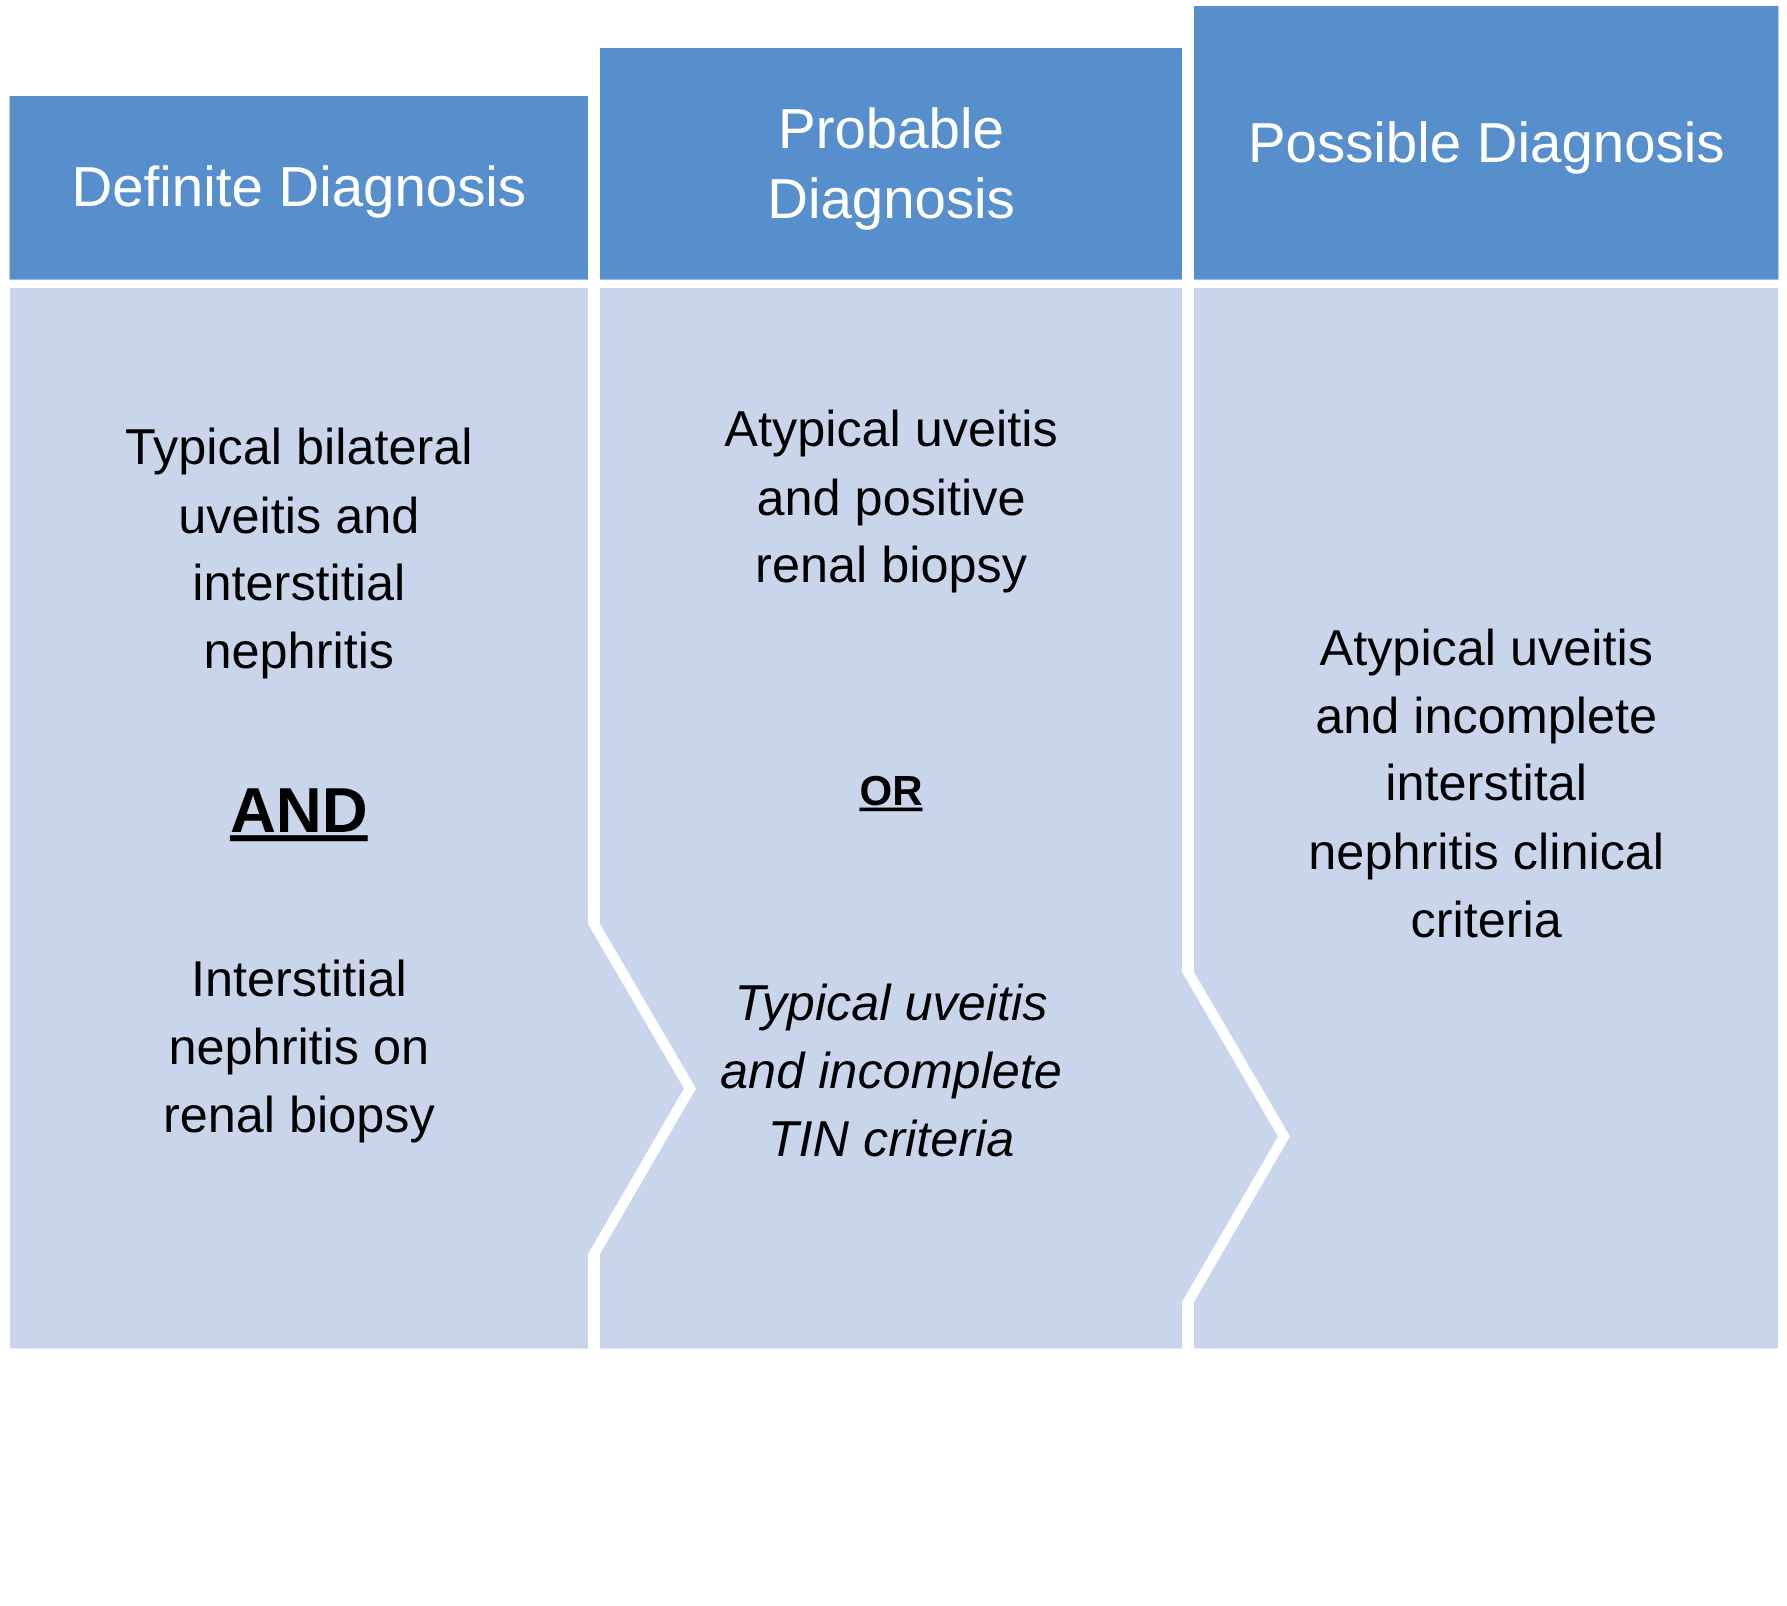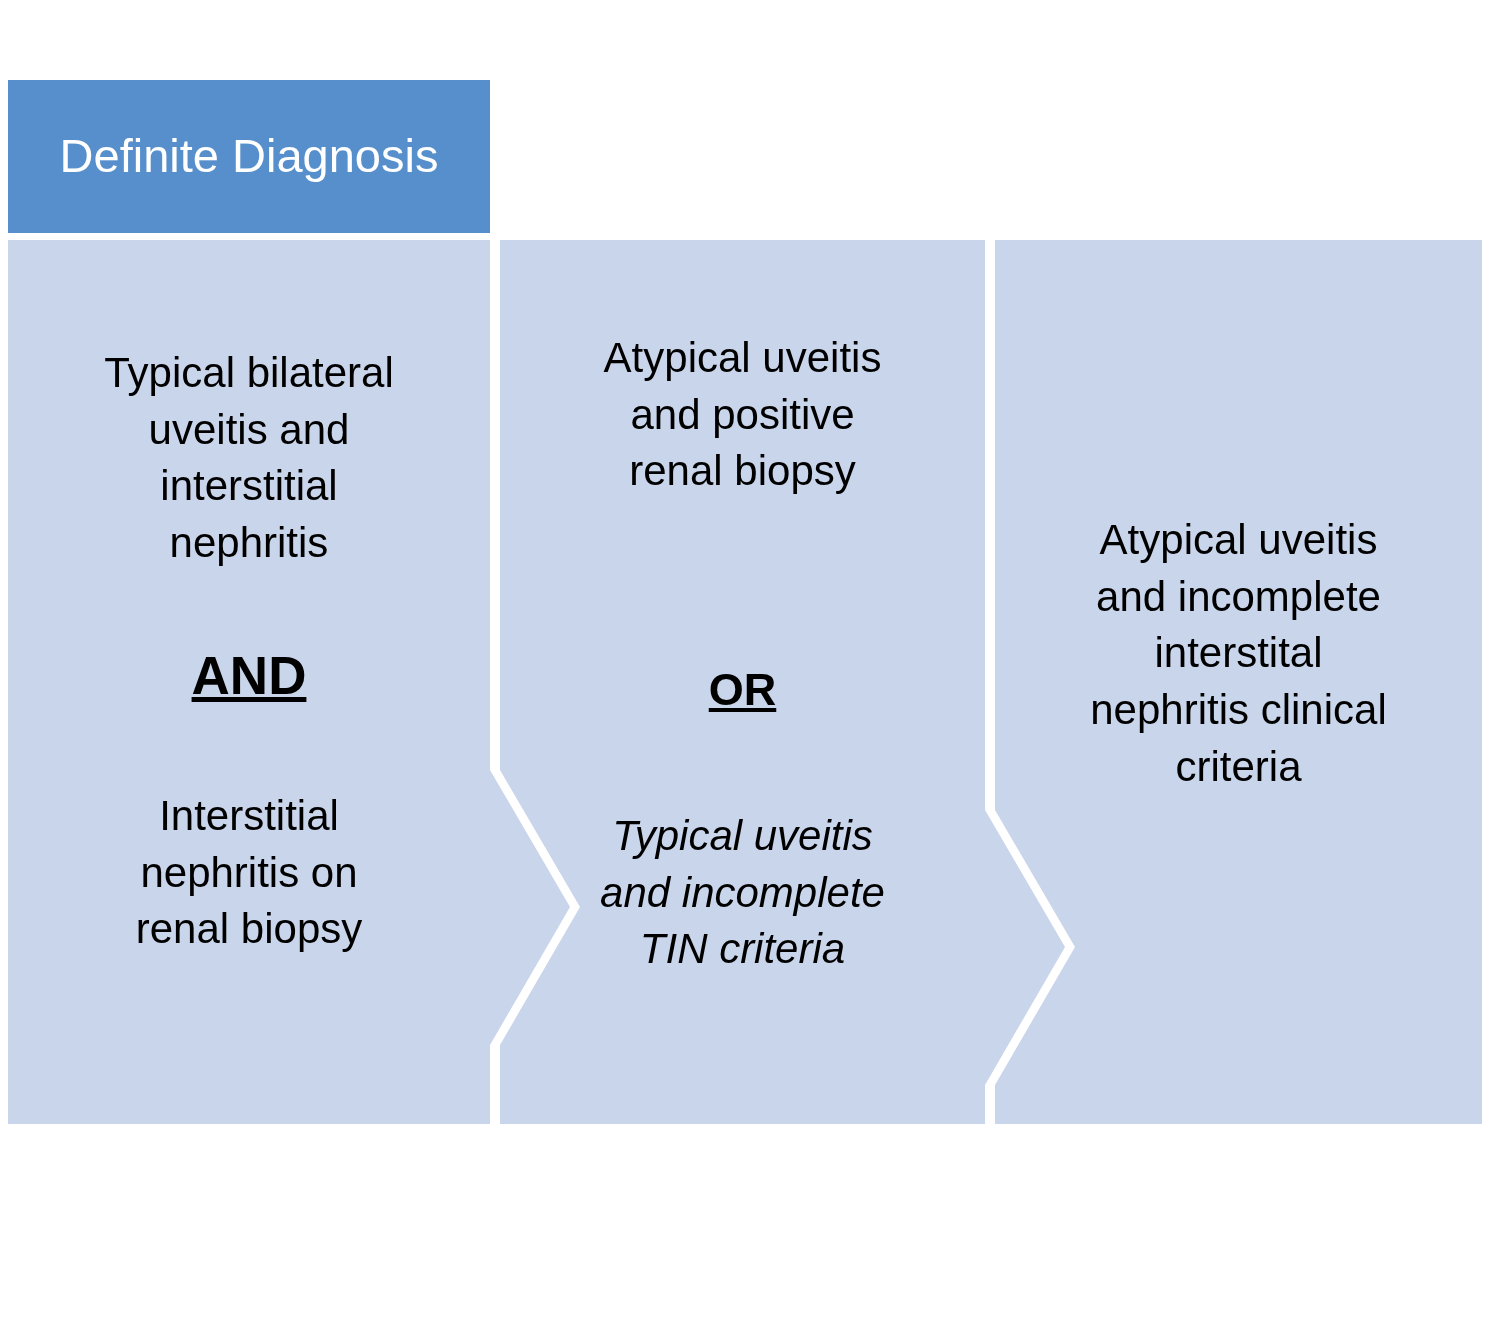--- a/index.html
+++ b/index.html
@@ -58,21 +58,21 @@
   }
   .body-1 .text-block { width: 482px; }
   .body-2 .text-block { width: 485px; }
   .body-3 .text-block { width: 487px; }
 
   .tb-1a { top: 65px; margin-top: 40px; }
   .tb-1and { top: 400px; font-weight: 700; text-decoration: underline; font-size: 53px; }
   .tb-1b { top: 548px; }
 
   .tb-2a { top: 90px; }
-  .tb-2or { top: 420px; font-weight: 700; text-decoration: underline; font-size: 45px; }
+  .tb-2or { top: 396px; font-weight: 700; text-decoration: underline; font-size: 35px; }
   .tb-2b { top: 568px; font-style: italic; }
 
   .tb-3a { top: 272px; }
 </style>
 </head>
 <body>
 
 <div class="canvas">
 
   <div class="header header-1">
@@ -82,30 +82,37 @@
     <div class="text-block tb-1a">Typical bilateral
 uveitis and
 interstitial
 nephritis</div>
     <div class="text-block tb-1and">AND</div>
     <div class="text-block tb-1b">Interstitial
 nephritis on
 renal biopsy</div>
   </div>
 
+  <div class="header header-2">
+    <span>Probable
+Diagnosis</span>
+  </div>
   <div class="body-panel body-2">
     <div class="text-block tb-2a">Atypical uveitis
 and positive
 renal biopsy</div>
     <div class="text-block tb-2or">OR</div>
     <div class="text-block tb-2b">Typical uveitis
 and incomplete
 TIN criteria</div>
   </div>
 
+  <div class="header header-3">
+    <span>Possible Diagnosis</span>
+  </div>
   <div class="body-panel body-3">
     <div class="text-block tb-3a">Atypical uveitis
 and incomplete
 interstital
 nephritis clinical
 criteria</div>
   </div>
 
 </div>
 

